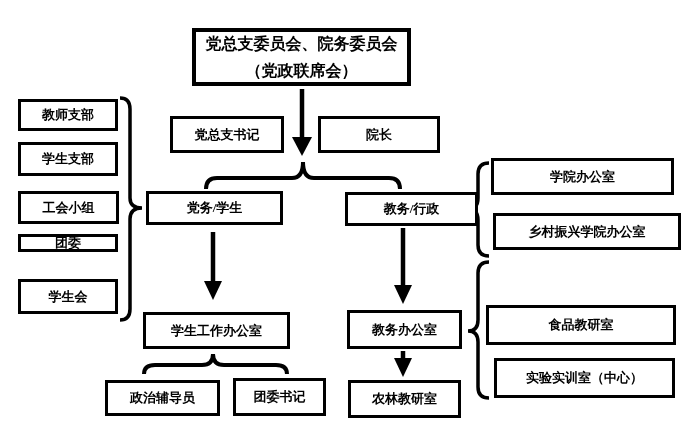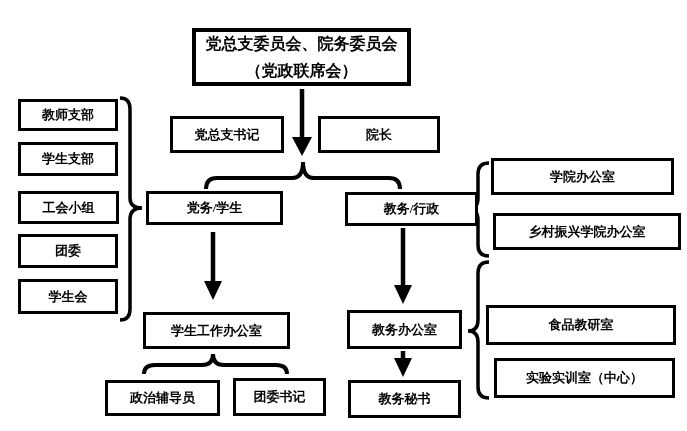--- a/index.html
+++ b/index.html
@@ -79,29 +79,29 @@
 
   <div class="box" style="left:170px;top:116px;width:114px;height:37px">党总支书记</div>
   <div class="box" style="left:318px;top:116px;width:122px;height:37px">院长</div>
 
   <div class="box" style="left:146px;top:191px;width:137px;height:34px">党务/学生</div>
   <div class="box" style="left:345px;top:192px;width:133px;height:34px">教务/行政</div>
 
   <div class="box" style="left:18px;top:99px;width:100px;height:32px">教师支部</div>
   <div class="box" style="left:18px;top:191px;width:101px;height:33px">工会小组</div>
   <div class="box" style="left:18px;top:142px;width:100px;height:34px">学生支部</div>
-  <div class="box" style="left:18px;top:234px;width:100px;height:34px">团委</div>
+  <div class="box" style="left:18px;top:234px;width:100px;height:18px">团委</div>
   <div class="box" style="left:18px;top:279px;width:100px;height:35px">学生会</div>
 
   <div class="box" style="left:143px;top:312px;width:147px;height:37px">学生工作办公室</div>
   <div class="box" style="left:105px;top:380px;width:115px;height:36px">政治辅导员</div>
   <div class="box" style="left:233px;top:378px;width:93px;height:38px">团委书记</div>
 
   <div class="box" style="left:347px;top:310px;width:115px;height:39px">教务办公室</div>
-  <div class="box" style="left:348px;top:380px;width:113px;height:38px">教务秘书</div>
+  <div class="box" style="left:348px;top:380px;width:113px;height:38px">农林教研室</div>
 
   <div class="box" style="left:491px;top:158px;width:183px;height:37px">学院办公室</div>
   <div class="box" style="left:493px;top:213px;width:188px;height:37px">乡村振兴学院办公室</div>
 
   <div class="box" style="left:486px;top:305px;width:190px;height:40px">食品教研室</div>
   <div class="box" style="left:494px;top:358px;width:181px;height:40px">实验实训室（中心）</div>
 
 </div>
 
 </body></html>

